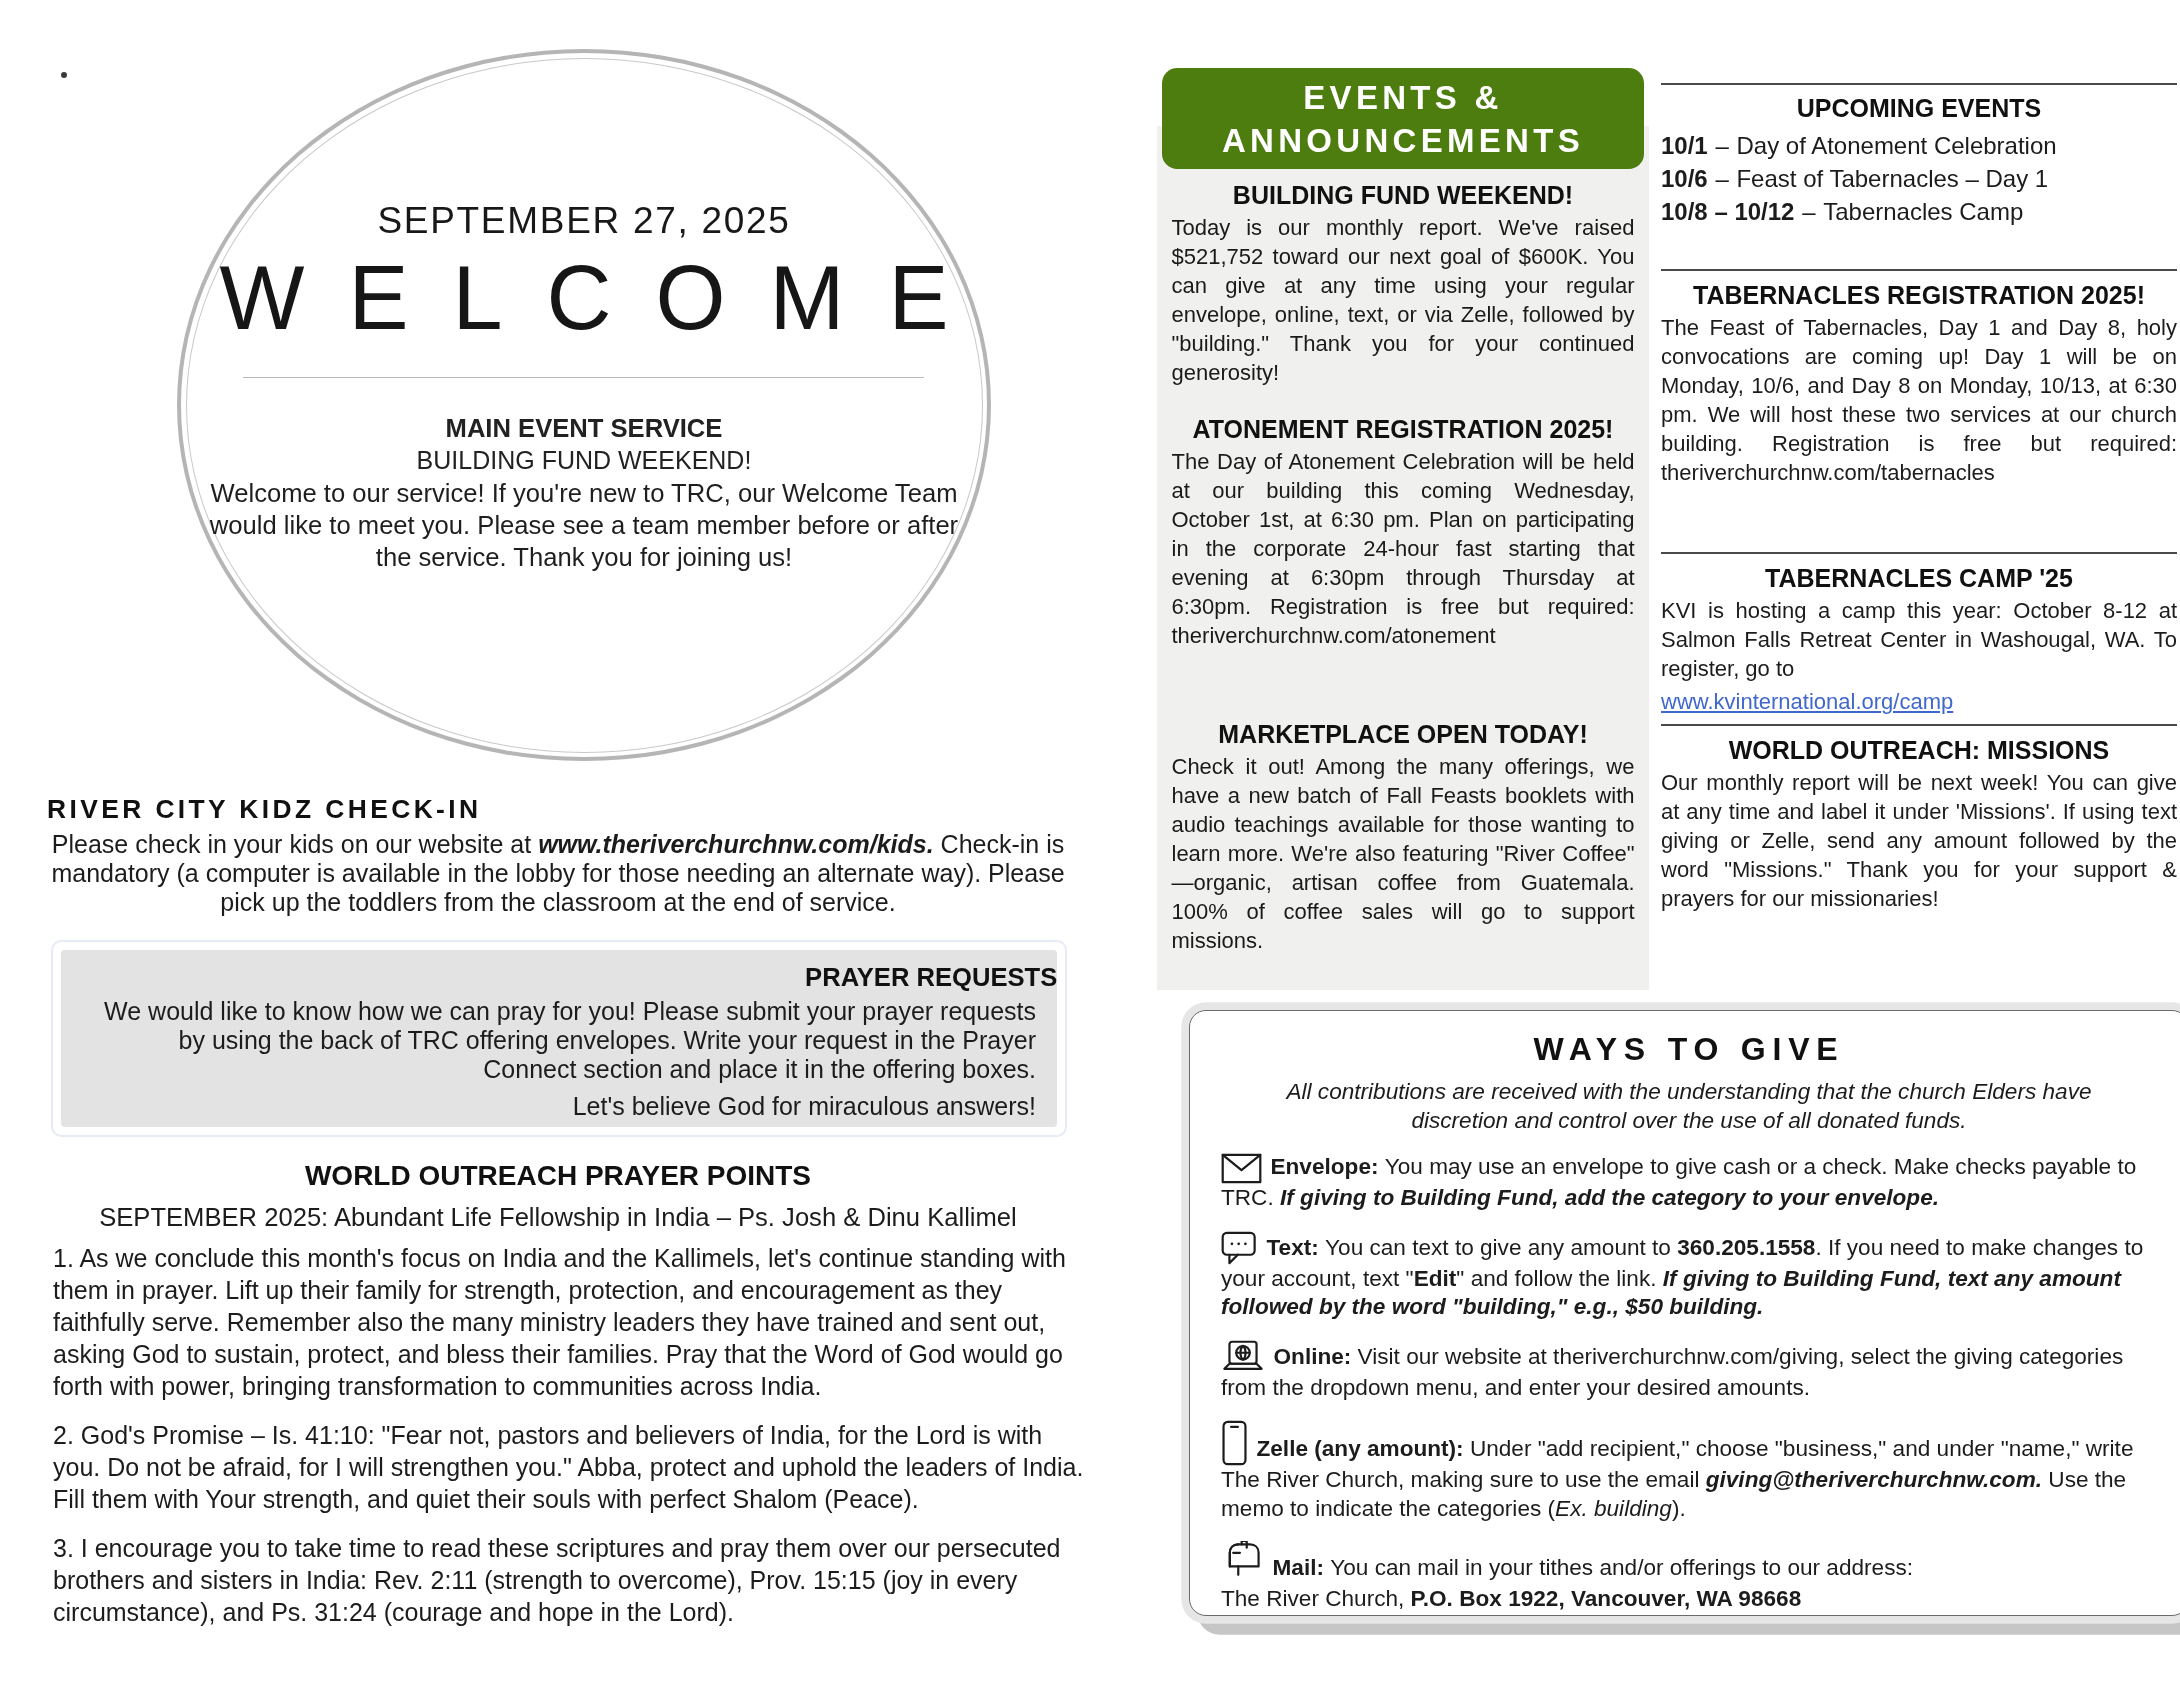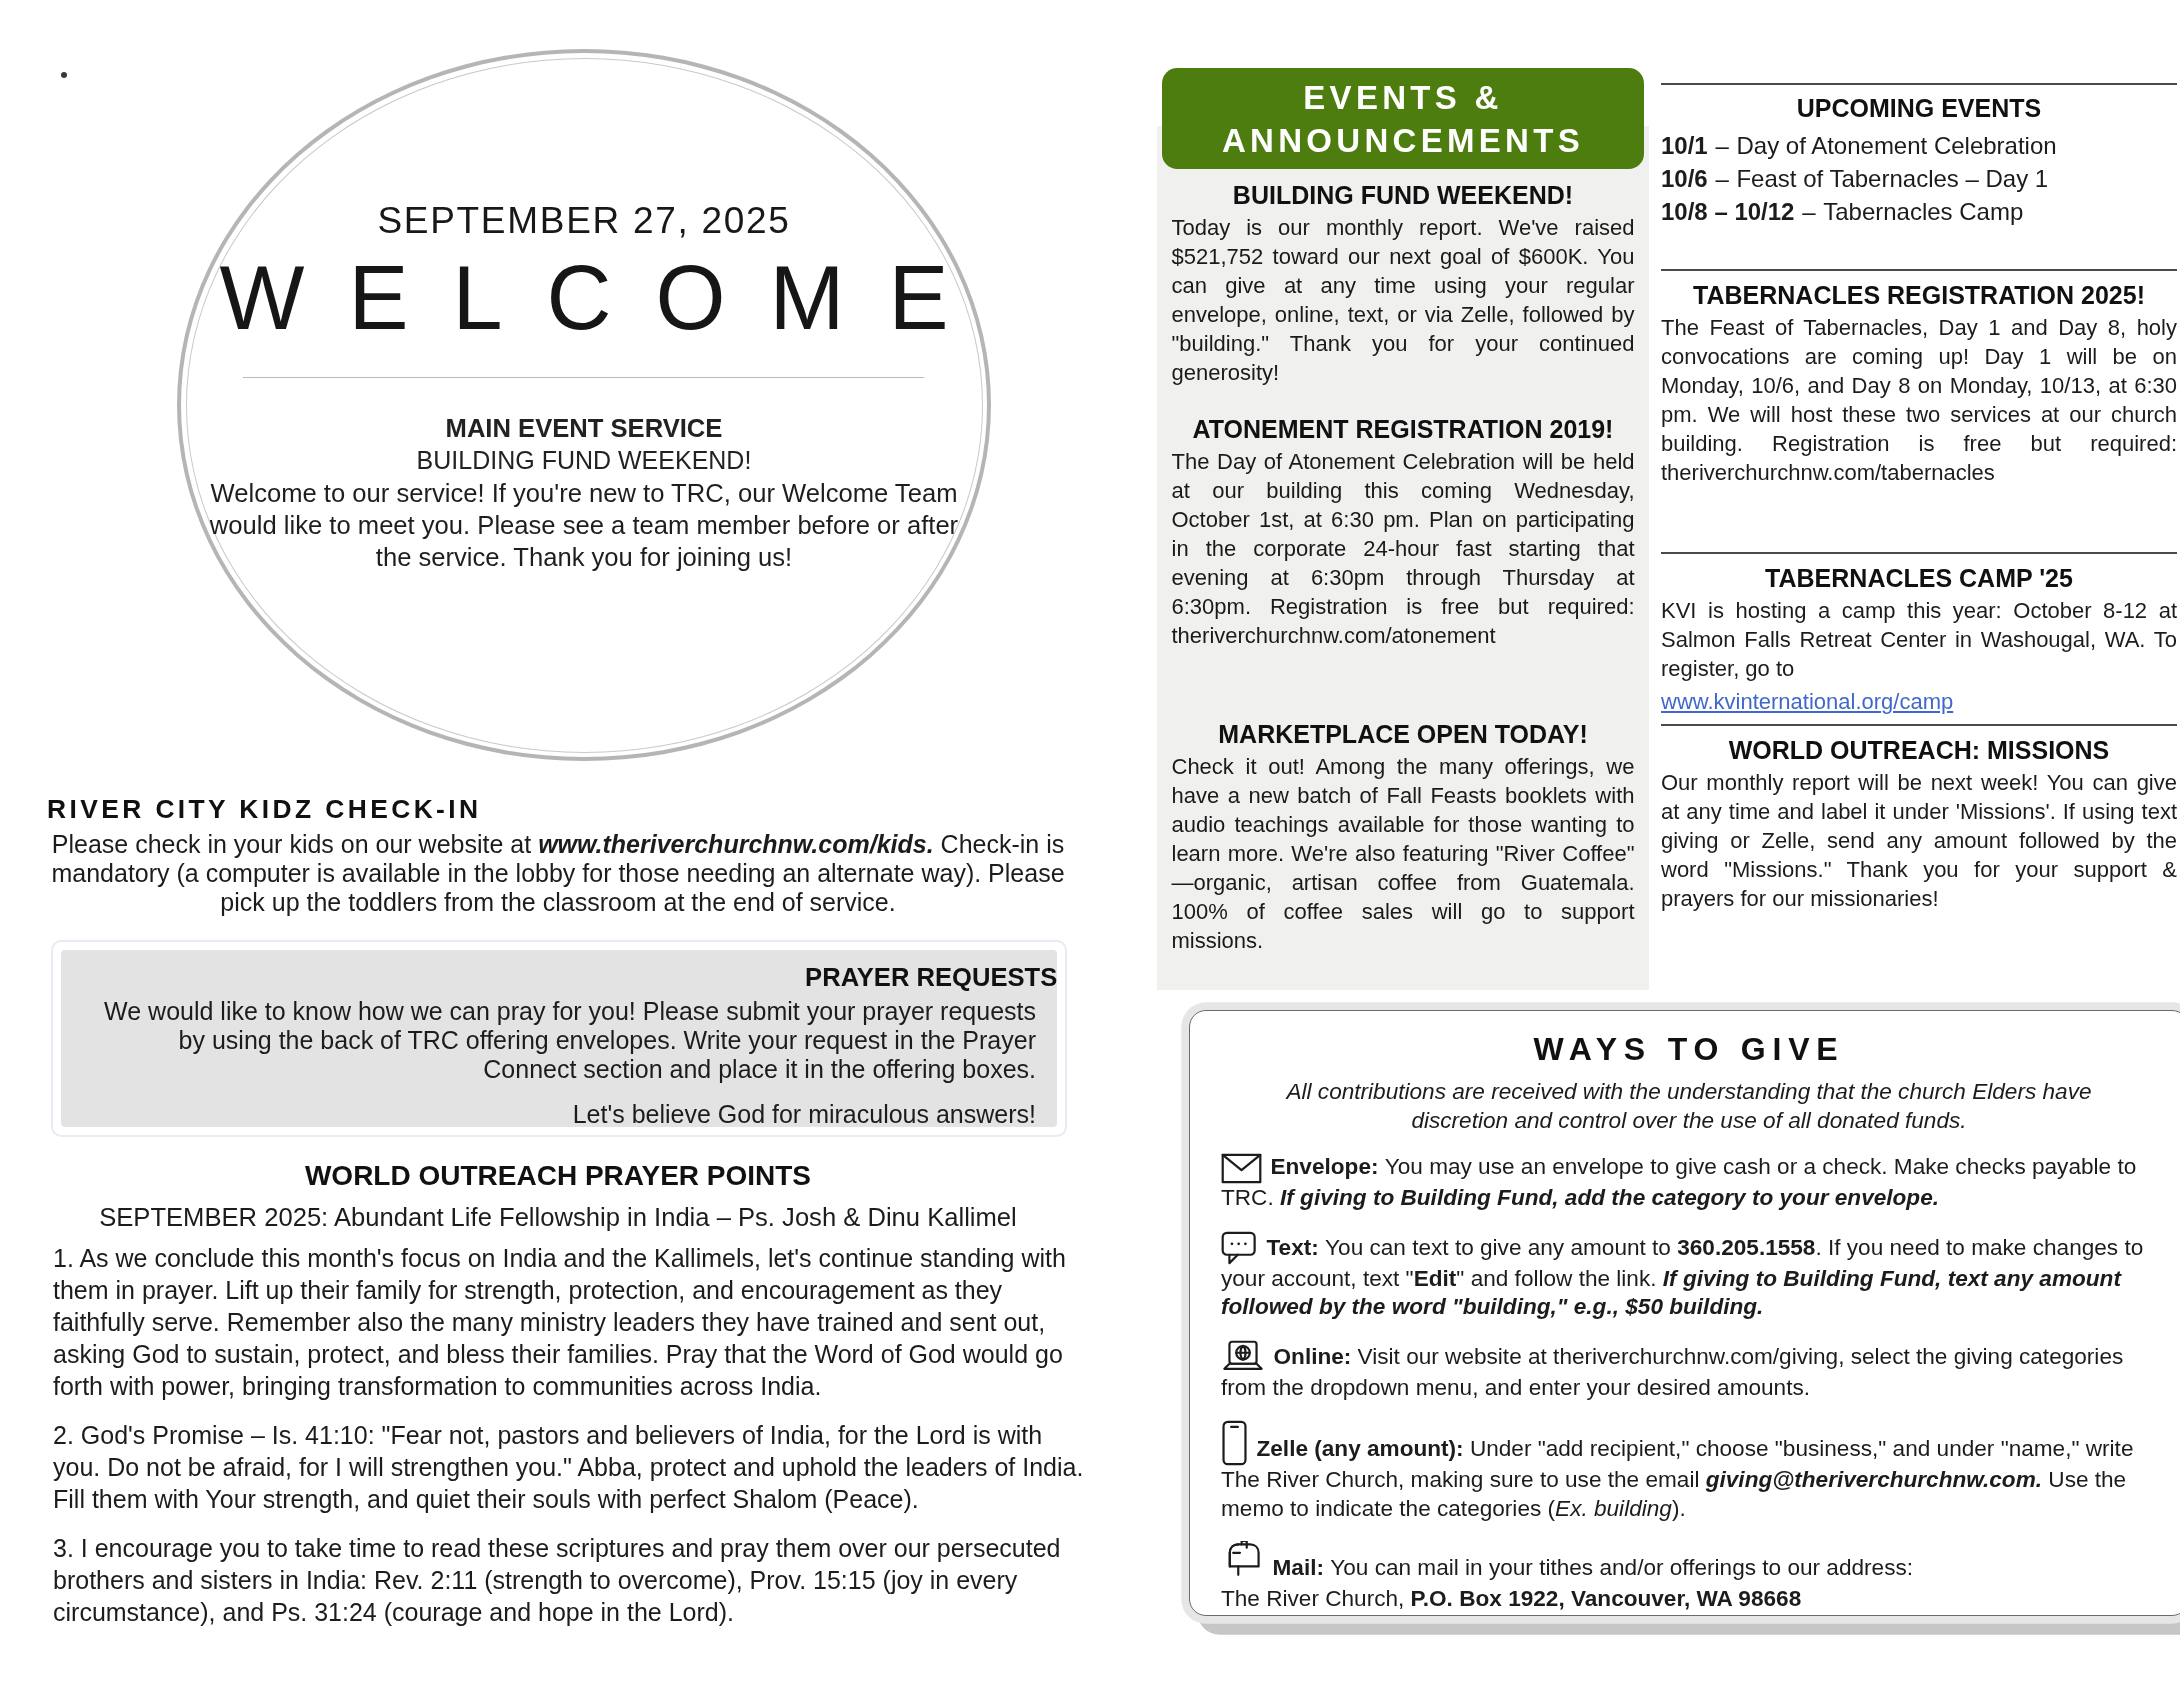--- a/index.html
+++ b/index.html
@@ -21,21 +21,21 @@
   .c-divider{position:absolute;left:66px;top:328px;width:681px;border-top:1.7px solid #b9b9b9;}
   .c-service{position:absolute;left:0;top:365px;width:100%;text-align:center;font-size:25.6px;font-weight:bold;color:#222;}
   .c-service-sub{position:absolute;left:0;top:397px;width:100%;text-align:center;font-size:25px;color:#222;}
   .c-msg{position:absolute;left:32px;top:428px;width:750px;text-align:center;font-size:25.6px;line-height:32px;color:#1e1e1e;}
   .kidz-h{position:absolute;left:47px;top:794px;width:1022px;text-align:left;font-size:26.4px;font-weight:bold;letter-spacing:3.4px;color:#111;}
   .kidz-b{position:absolute;left:51px;top:830px;width:1014px;text-align:center;font-size:25px;line-height:29px;}
   .prayer{position:absolute;left:51px;top:940px;width:1012px;height:193px;border:2.6px solid #e7ebf4;border-radius:10.2px;background:#fff;}
   .prayer-fill{position:absolute;inset:7.7px;background:#e3e3e3;border-radius:4px;text-align:right;}
   .prayer-h{margin-top:13.6px;font-size:25.6px;font-weight:bold;color:#111;}
   .prayer-p{margin:5.1px auto 0;width:954px;font-size:25px;line-height:29px;}
-  .prayer-p2{margin:16px auto;width:954px;font-size:25px;line-height:29px;}
+  .prayer-p2{margin:8px auto;width:954px;font-size:25px;line-height:29px;}
   .outreach-h{position:absolute;left:47px;top:1160px;width:1022px;text-align:center;font-size:28px;font-weight:bold;color:#111;}
   .outreach-sub{position:absolute;left:47px;top:1203px;width:1022px;text-align:center;font-size:25.6px;}
   .outreach-paras{position:absolute;left:53px;top:1242px;width:1032px;}
   .outreach-paras .para{font-size:25px;line-height:32px;margin-bottom:17px;text-align:left;}
 
   
   .mid-panel{position:absolute;left:1157px;top:126px;width:492px;height:864px;background:#f0f0ef;}
   .mid-header{position:absolute;left:1162px;top:68px;width:482px;height:101px;background:#4d7c0f;border-radius:15.3px;
               color:#ffffff;font-weight:bold;font-size:33px;line-height:43px;letter-spacing:4.3px;text-align:center;
               display:flex;align-items:center;justify-content:center;}
@@ -99,21 +99,21 @@
   <div class="outreach-paras" id="outreach-paras">
       <div class="para">1. As we conclude this month's focus on India and the Kallimels, let's continue standing with them in prayer. Lift up their family for strength, protection, and encouragement as they faithfully serve. Remember also the many ministry leaders they have trained and sent out, asking God to sustain, protect, and bless their families. Pray that the Word of God would go forth with power, bringing transformation to communities across India.</div>
       <div class="para">2. God's Promise – Is. 41:10: "Fear not, pastors and believers of India, for the Lord is with you. Do not be afraid, for I will strengthen you." Abba, protect and uphold the leaders of India. Fill them with Your strength, and quiet their souls with perfect Shalom (Peace).</div>
       <div class="para">3. I encourage you to take time to read these scriptures and pray them over our persecuted brothers and sisters in India: Rev. 2:11 (strength to overcome), Prov. 15:15 (joy in every circumstance), and Ps. 31:24 (courage and hope in the Lord).</div>
     </div>
 
   <div class="mid-panel">
     <div class="mid-sections" id="mid-sections">
         <div class="mid-h" style="top: 55px;">BUILDING FUND WEEKEND!</div>
         <div class="mid-b" style="top: 87px;">Today is our monthly report. We've raised $521,752 toward our next goal of $600K. You can give at any time using your regular envelope, online, text, or via Zelle, followed by "building." Thank you for your continued generosity!</div>
-        <div class="mid-h" style="top: 289px;">ATONEMENT REGISTRATION 2019!</div>
+        <div class="mid-h" style="top: 289px;">ATONEMENT REGISTRATION 2025!</div>
         <div class="mid-b" style="top: 321px;">The Day of Atonement Celebration will be held at our building this coming Wednesday, October 1st, at 6:30 pm. Plan on participating in the corporate 24-hour fast starting that evening at 6:30pm through Thursday at 6:30pm. Registration is free but required: theriverchurchnw.com/atonement</div>
         <div class="mid-h" style="top: 594px;">MARKETPLACE OPEN TODAY!</div>
         <div class="mid-b" style="top: 626px;">Check it out! Among the many offerings, we have a new batch of Fall Feasts booklets with audio teachings available for those wanting to learn more. We're also featuring "River Coffee" —organic, artisan coffee from Guatemala. 100% of coffee sales will go to support missions.</div>
       </div>
   </div>
   <div class="mid-header">
     <span>EVENTS &amp; ANNOUNCEMENTS</span>
   </div>
 
   <div class="rcol">

